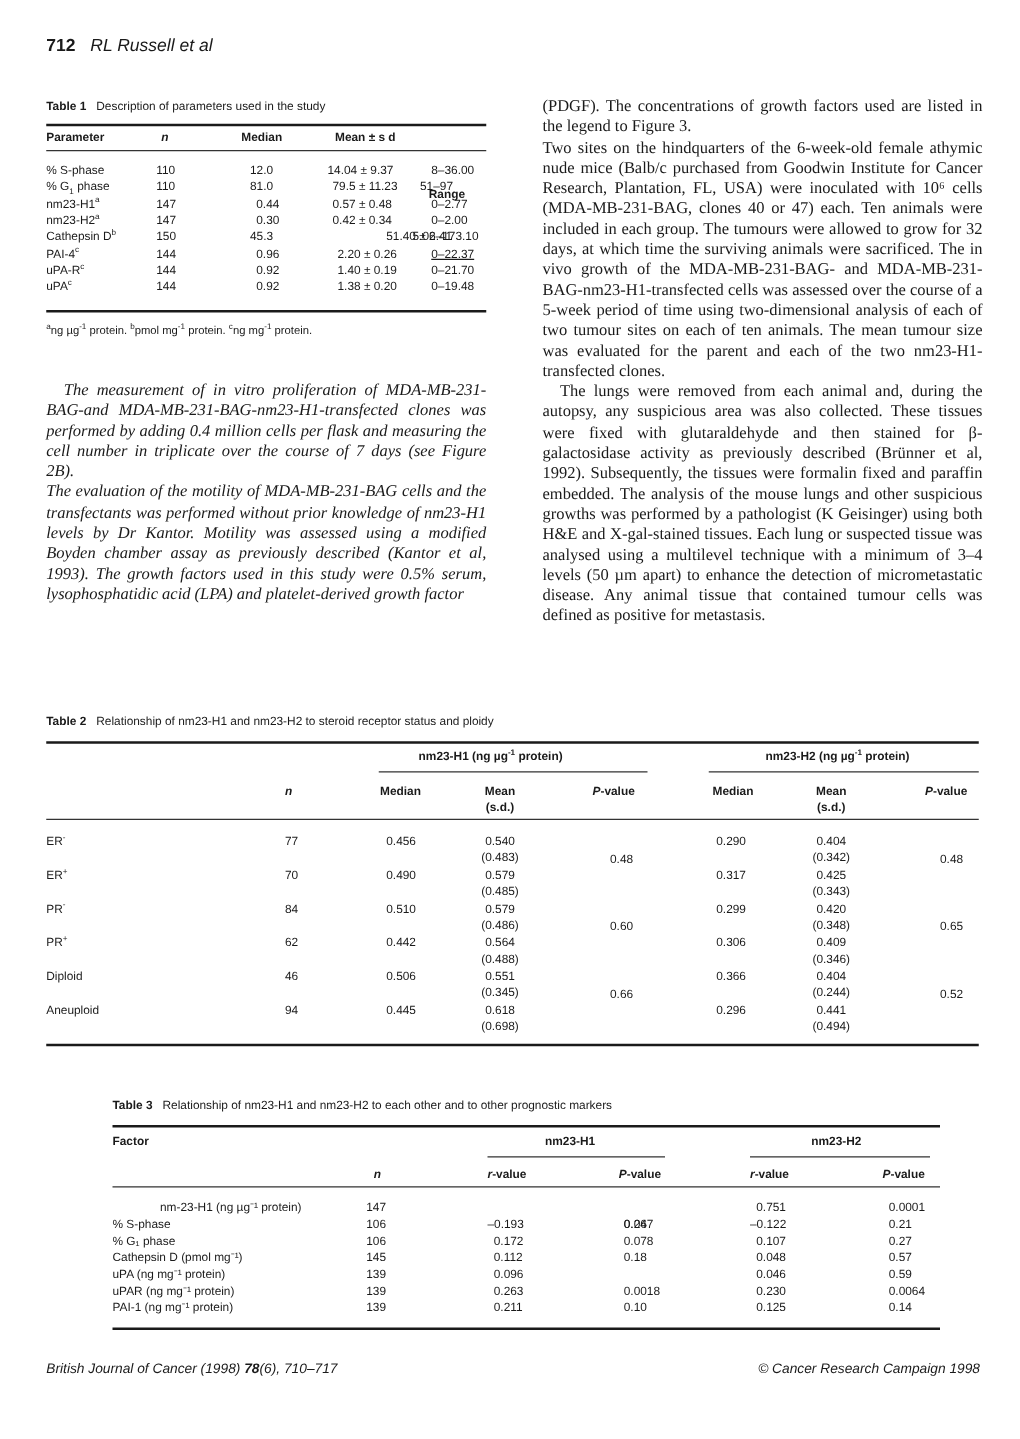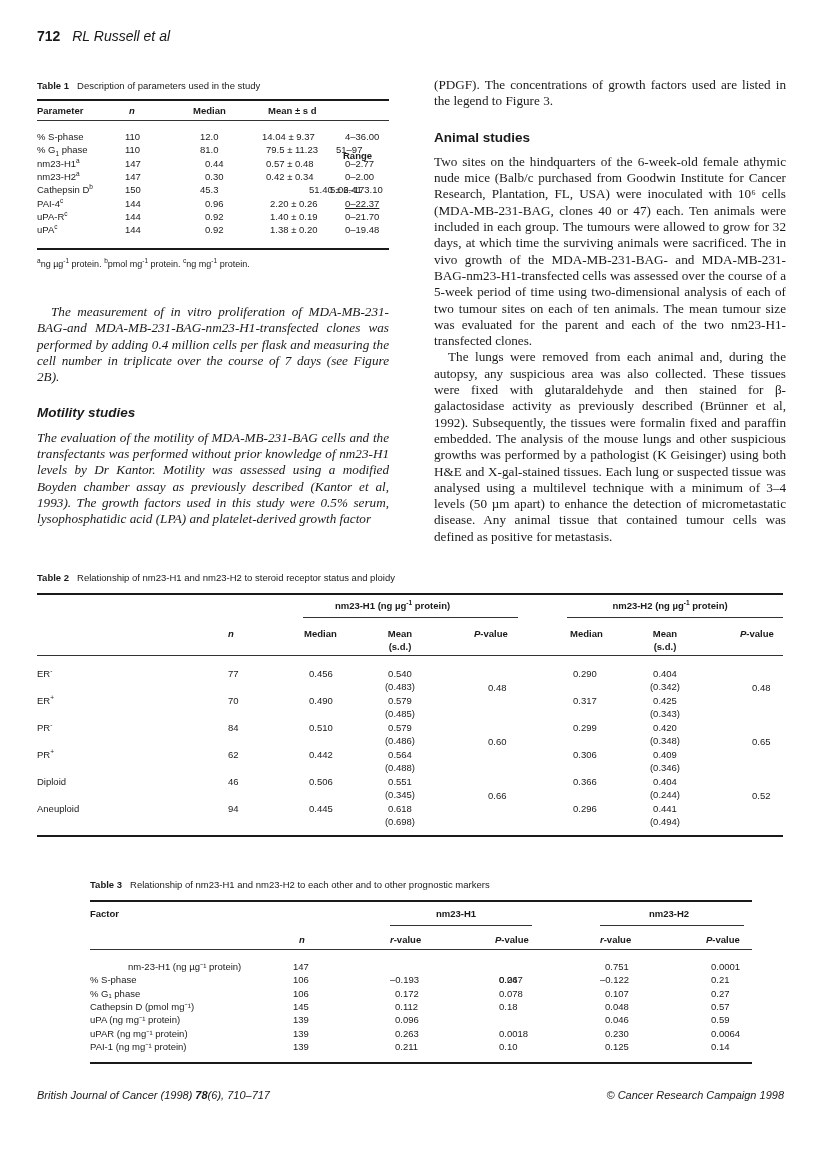--- a/index.html
+++ b/index.html
@@ -73,41 +73,39 @@
 
   <div class="cell" style="left:262px; top:130px;">14.04 ± 9.37</div>
   <div class="cell" style="left:266px; top:143px;">79.5 ± 11.23</div>
   <div class="cell" style="left:266px; top:157px;">0.57 ± 0.48</div>
   <div class="cell" style="left:266px; top:170px;">0.42 ± 0.34</div>
   <div class="cell" style="left:262px; top:183px;padding-left:47px;">51.40 ± 2.41</div>
   <div class="cell" style="left:270px; top:197px;">2.20 ± 0.26</div>
   <div class="cell" style="left:270px; top:210px;">1.40 ± 0.19</div>
   <div class="cell" style="left:270px; top:223px;">1.38 ± 0.20</div>
 
-  <div class="cell" style="left:345px; top:130px;">4–36.00</div>
+  <div class="cell" style="left:345px; top:130px;">8–36.00</div>
   <div class="cell" style="left:336px; top:143px;">51–97</div>
   <div class="cell" style="left:345px; top:157px;">0–2.77</div>
   <div class="cell" style="left:345px; top:170px;">0–2.00</div>
   <div class="cell" style="left:330px; top:183px;">5.06–173.10</div>
   <div class="cell" style="left:345px; top:197px;text-decoration:underline;">0–22.37</div>
   <div class="cell" style="left:345px; top:210px;">0–21.70</div>
   <div class="cell" style="left:345px; top:223px;">0–19.48</div>
 </div>
 <div class="rule-thick" style="left:37px; top:248px; width:352px;"></div>
 <div class="cell" style="left:37px; top:258px; font-size:9px;"><sup>a</sup>ng µg<sup>-1</sup> protein. <sup>b</sup>pmol mg<sup>-1</sup> protein. <sup>c</sup>ng mg<sup>-1</sup> protein.</div>
 
 <div class="abs body-text" style="left:37px; top:304px; width:352px;font-style:italic;">
   <p class="indent">The measurement of in vitro proliferation of MDA-MB-231-BAG-and MDA-MB-231-BAG-nm23-H1-transfected clones was performed by adding 0.4 million cells per flask and measuring the cell number in triplicate over the course of 7 days (see Figure 2B).</p>
-  <div class="section-h" style="margin-top:20px; margin-bottom:8px;">Motility studies</div>
   <p>The evaluation of the motility of MDA-MB-231-BAG cells and the transfectants was performed without prior knowledge of nm23-H1 levels by Dr Kantor. Motility was assessed using a modified Boyden chamber assay as previously described (Kantor et al, 1993). The growth factors used in this study were 0.5% serum, lysophosphatidic acid (LPA) and platelet-derived growth factor</p>
 </div>
 
 <div class="abs body-text" style="left:434px; top:77px; width:352px;">
   <p>(PDGF). The concentrations of growth factors used are listed in the legend to Figure 3.</p>
-  <div class="section-h" style="margin-top:20px; margin-bottom:8px;">Animal studies</div>
   <p>Two sites on the hindquarters of the 6-week-old female athymic nude mice (Balb/c purchased from Goodwin Institute for Cancer Research, Plantation, FL, USA) were inoculated with 10⁶ cells (MDA-MB-231-BAG, clones 40 or 47) each. Ten animals were included in each group. The tumours were allowed to grow for 32 days, at which time the surviving animals were sacrificed. The in vivo growth of the MDA-MB-231-BAG- and MDA-MB-231-BAG-nm23-H1-transfected cells was assessed over the course of a 5-week period of time using two-dimensional analysis of each of two tumour sites on each of ten animals. The mean tumour size was evaluated for the parent and each of the two nm23-H1-transfected clones.</p>
   <p class="indent">The lungs were removed from each animal and, during the autopsy, any suspicious area was also collected. These tissues were fixed with glutaraldehyde and then stained for β-galactosidase activity as previously described (Brünner et al, 1992). Subsequently, the tissues were formalin fixed and paraffin embedded. The analysis of the mouse lungs and other suspicious growths was performed by a pathologist (K Geisinger) using both H&amp;E and X-gal-stained tissues. Each lung or suspected tissue was analysed using a multilevel technique with a minimum of 3–4 levels (50 µm apart) to enhance the detection of micrometastatic disease. Any animal tissue that contained tumour cells was defined as positive for metastasis.</p>
 </div>
 
 <div class="abs tcap" style="left:37px; top:572px;">
   <b>Table 2</b><span>Relationship of nm23-H1 and nm23-H2 to steroid receptor status and ploidy</span>
 </div>
 <div class="rule-thick" style="left:37px; top:593px; width:746px;"></div>
 <div class="cell hdr c" style="left:300px; top:599px; width:185px;">nm23-H1 (ng µg<sup>-1</sup> protein)</div>
 <div class="cell hdr c" style="left:565px; top:599px; width:210px;">nm23-H2 (ng µg<sup>-1</sup> protein)</div>

